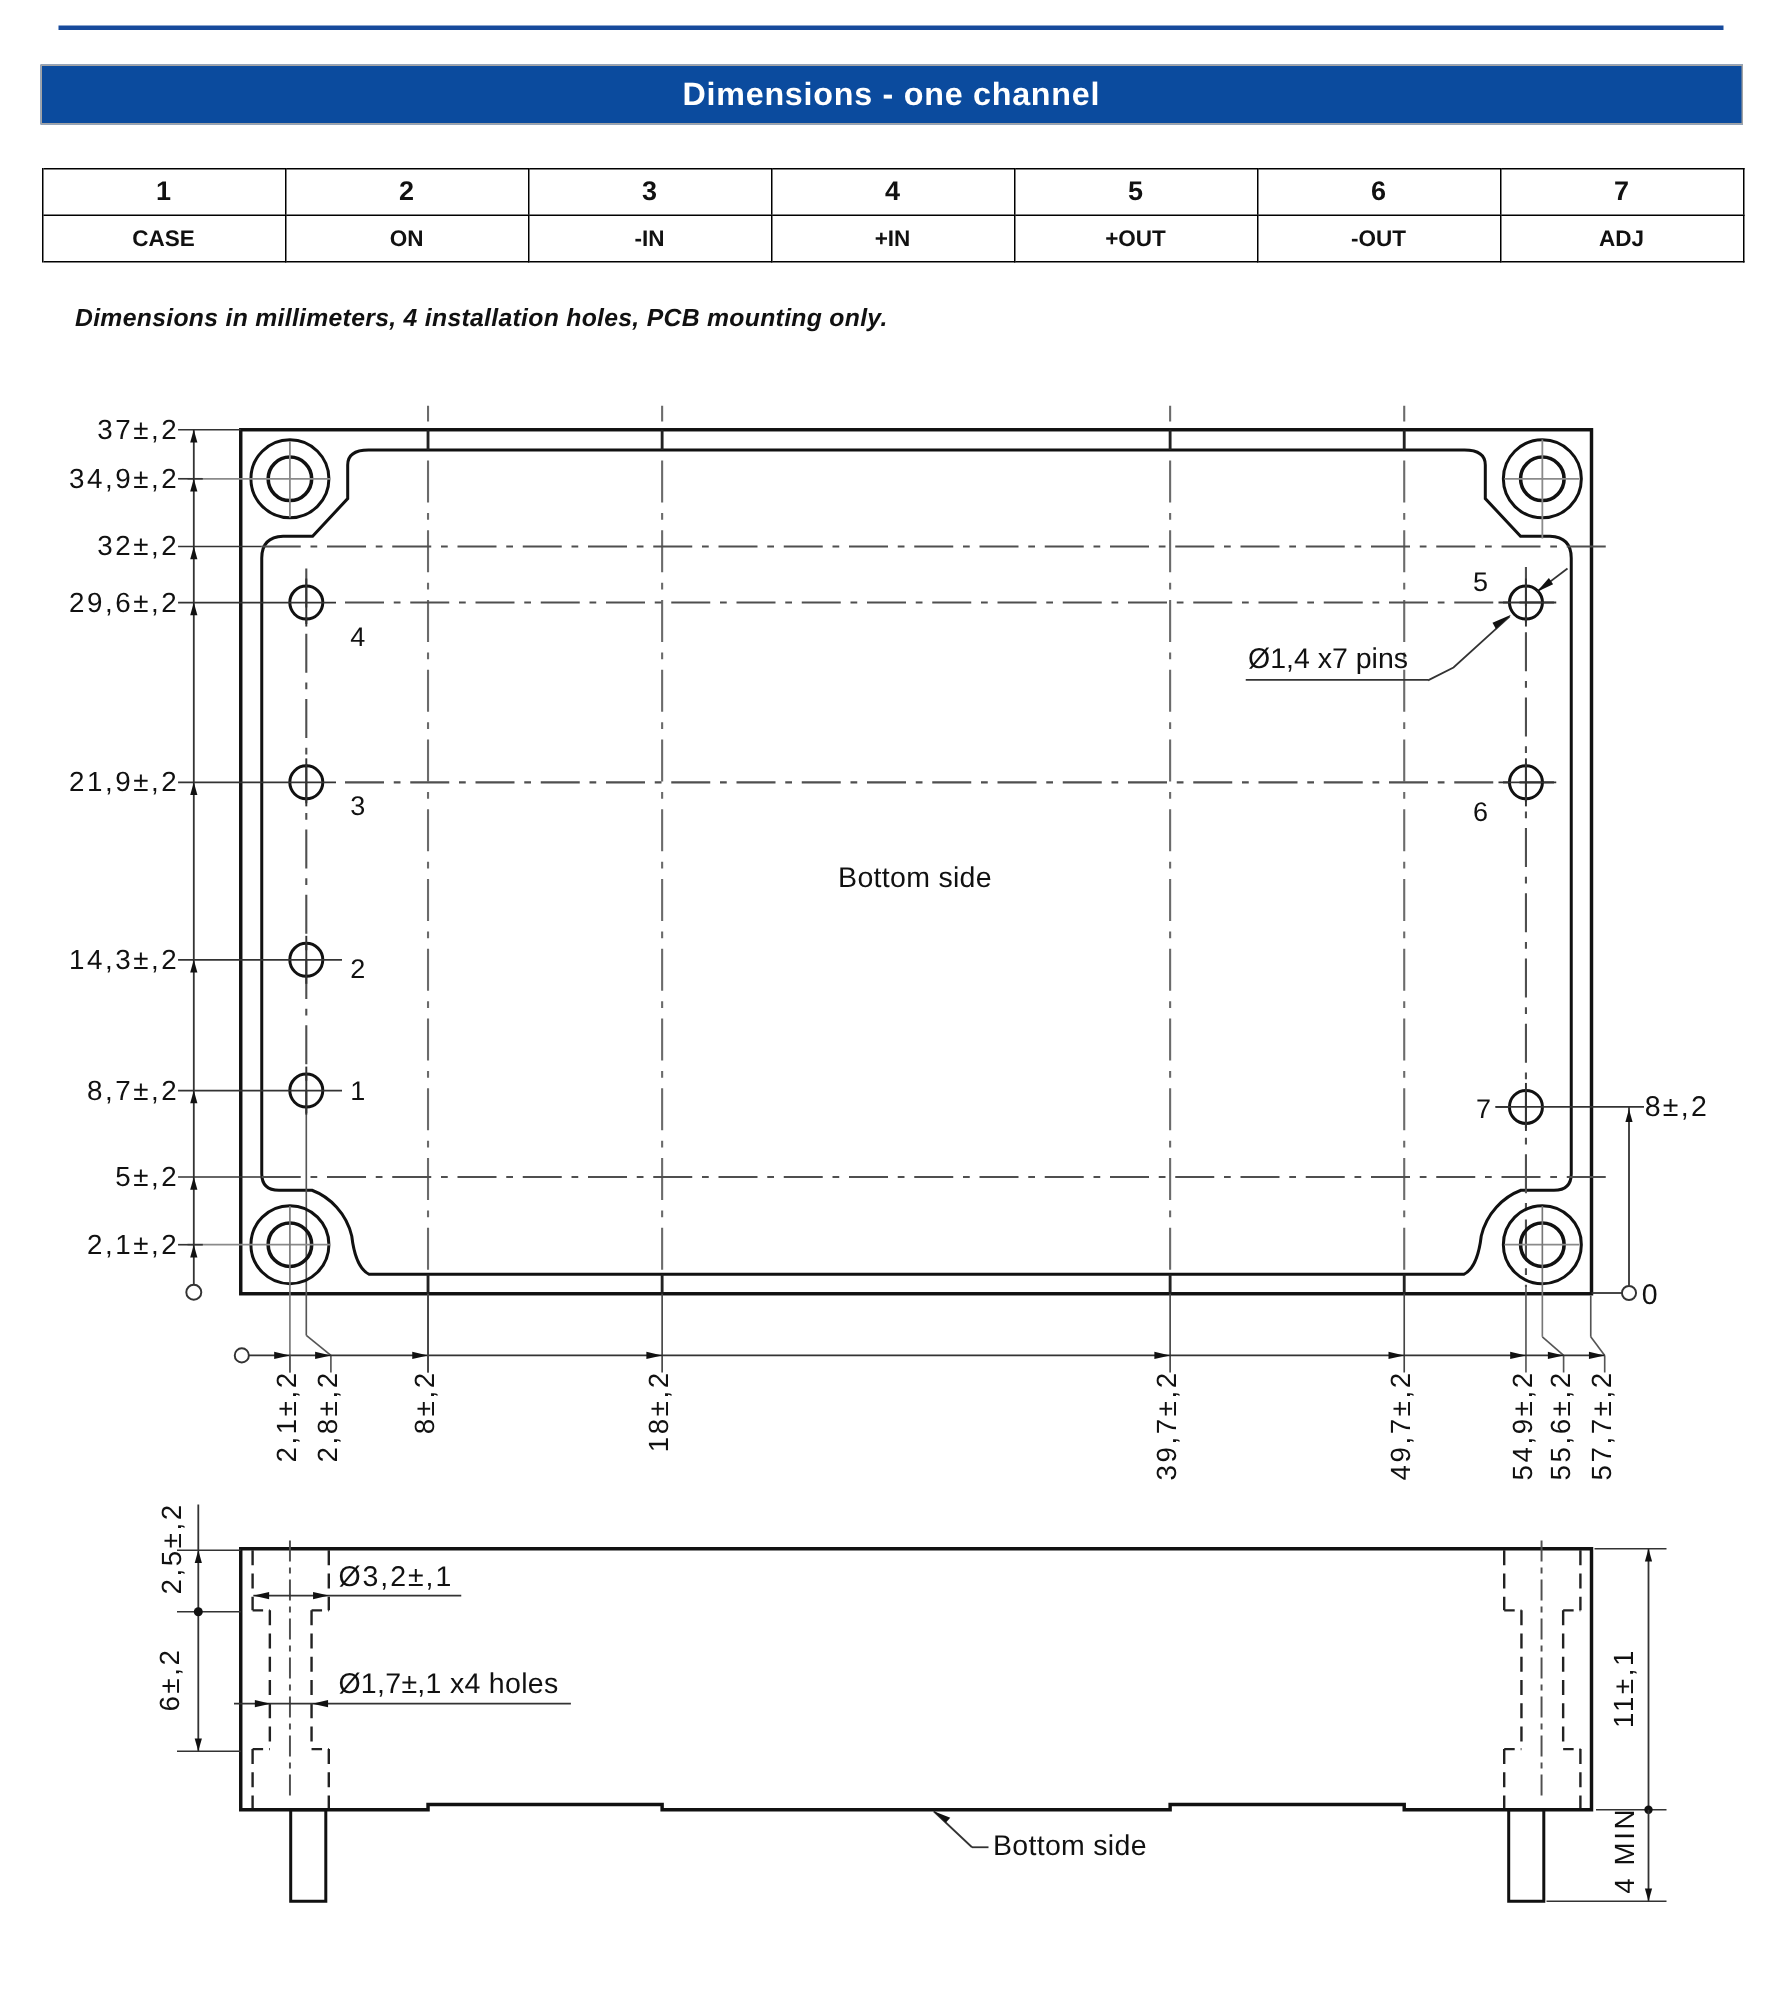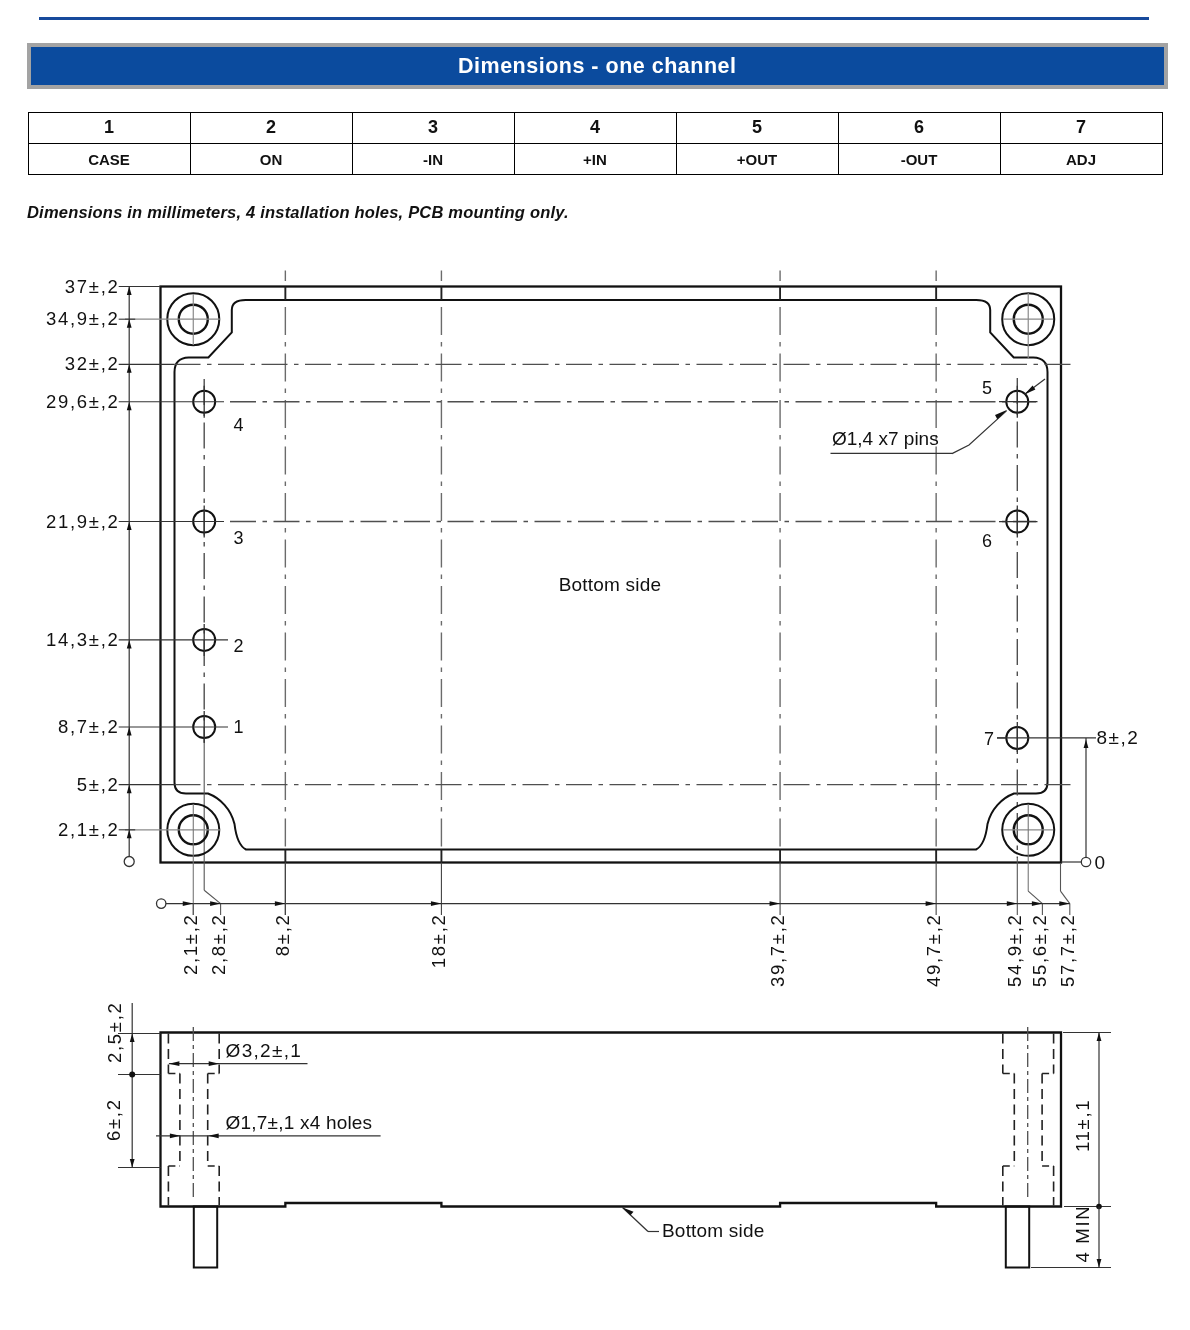--- a/index.html
+++ b/index.html
@@ -4,41 +4,41 @@
 html,body{margin:0;padding:0;background:#fff;width:1190px;height:1330px;overflow:hidden;}
 body{font-family:"Liberation Sans",sans-serif;position:relative;}
 .c{border:1.4px solid #000;border-left:none;display:flex;align-items:center;justify-content:center;
 font-size:15px;color:#111;font-weight:bold;}
 .c.h{font-weight:bold;font-size:18px;border-bottom:none;}
 </style></head>
 <body>
 
 <div style="position:absolute;left:39px;top:16.5px;width:1110px;height:3.6px;background:#174a9c;"></div>
 
-<div style="position:absolute;left:27px;top:43px;width:1132.5px;height:38px;background:#0b4b9e;border:4px solid #a3a3a3;
+<div style="position:absolute;left:27px;top:43px;width:1132.5px;height:38px;background:#0b4b9e;border:1px solid #a3a3a3;
 display:flex;align-items:center;justify-content:center;color:#fff;font-weight:bold;font-size:21.5px;letter-spacing:0.5px;">Dimensions - one channel</div>
 
 <div style="position:absolute;left:27.5px;top:111.5px;width:1134px;display:grid;grid-template-columns:repeat(7,1fr);grid-auto-rows:31.8px;border-left:1.4px solid #000;">
 <div class="c h">1</div>
     <div class="c h">2</div>
     <div class="c h">3</div>
     <div class="c h">4</div>
     <div class="c h">5</div>
     <div class="c h">6</div>
     <div class="c h">7</div>
     <div class="c">CASE</div>
     <div class="c">ON</div>
     <div class="c">-IN</div>
     <div class="c">+IN</div>
     <div class="c">+OUT</div>
     <div class="c">-OUT</div>
     <div class="c">ADJ</div>
 </div>
 
-<div style="position:absolute;left:27px;top:203px;font-size:16.5px;letter-spacing:0.2px;font-weight:bold;font-style:italic;color:#111;">Dimensions in millimeters, 4 installation holes, PCB mounting only.</div>
+<div style="position:absolute;left:50px;top:203px;font-size:16.5px;letter-spacing:0.2px;font-weight:bold;font-style:italic;color:#111;">Dimensions in millimeters, 4 installation holes, PCB mounting only.</div>
 
 <svg width="1190" height="1090" viewBox="0 240 1190 1090" style="position:absolute;left:0;top:240px;" font-family="Liberation Sans, sans-serif" fill="#111">
 
 <rect x="160.5" y="286.5" width="900.5" height="576" fill="none" stroke="#111" stroke-width="2.3"></rect>
 
 <path d="M 245.7 300.0 L 976.3 300.0 Q 990.2 300.0 990.2 310 L 990.2 332.4
 L 1013.7 357.5 L 1033.3 357.5 Q 1047.5 358 1047.5 372 L 1047.5 782.5
 Q 1047.5 793.5 1036 793.5 L 1014 793.5 C 1002 798 991 809 987.5 824
 Q 985 845 976 849.5 L 246 849.5 Q 237 845 234.5 824
 C 231 809 220 798 208 793.5 L 186 793.5 Q 174.5 793.5 174.5 782.5

